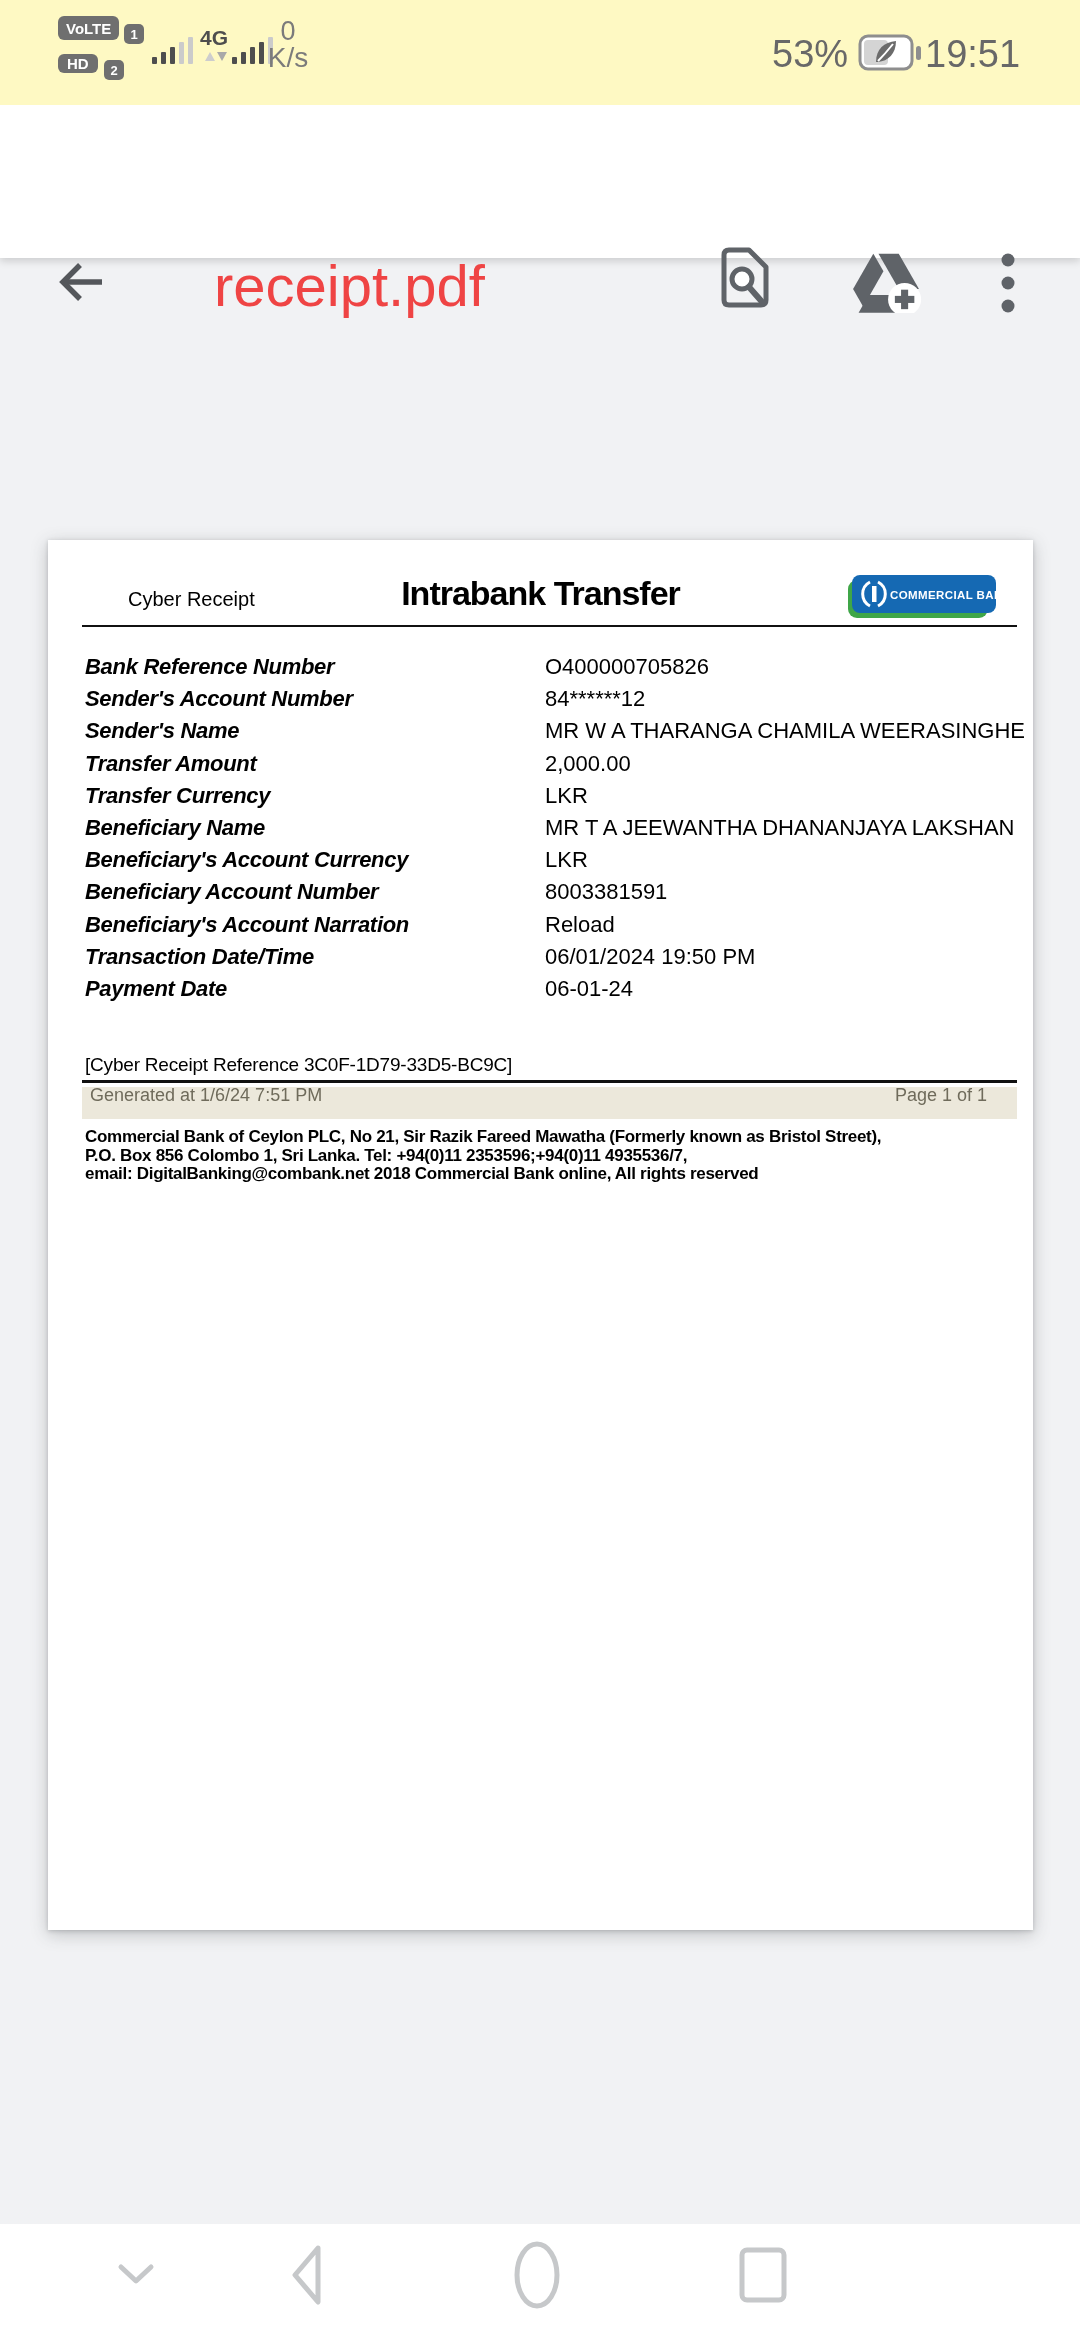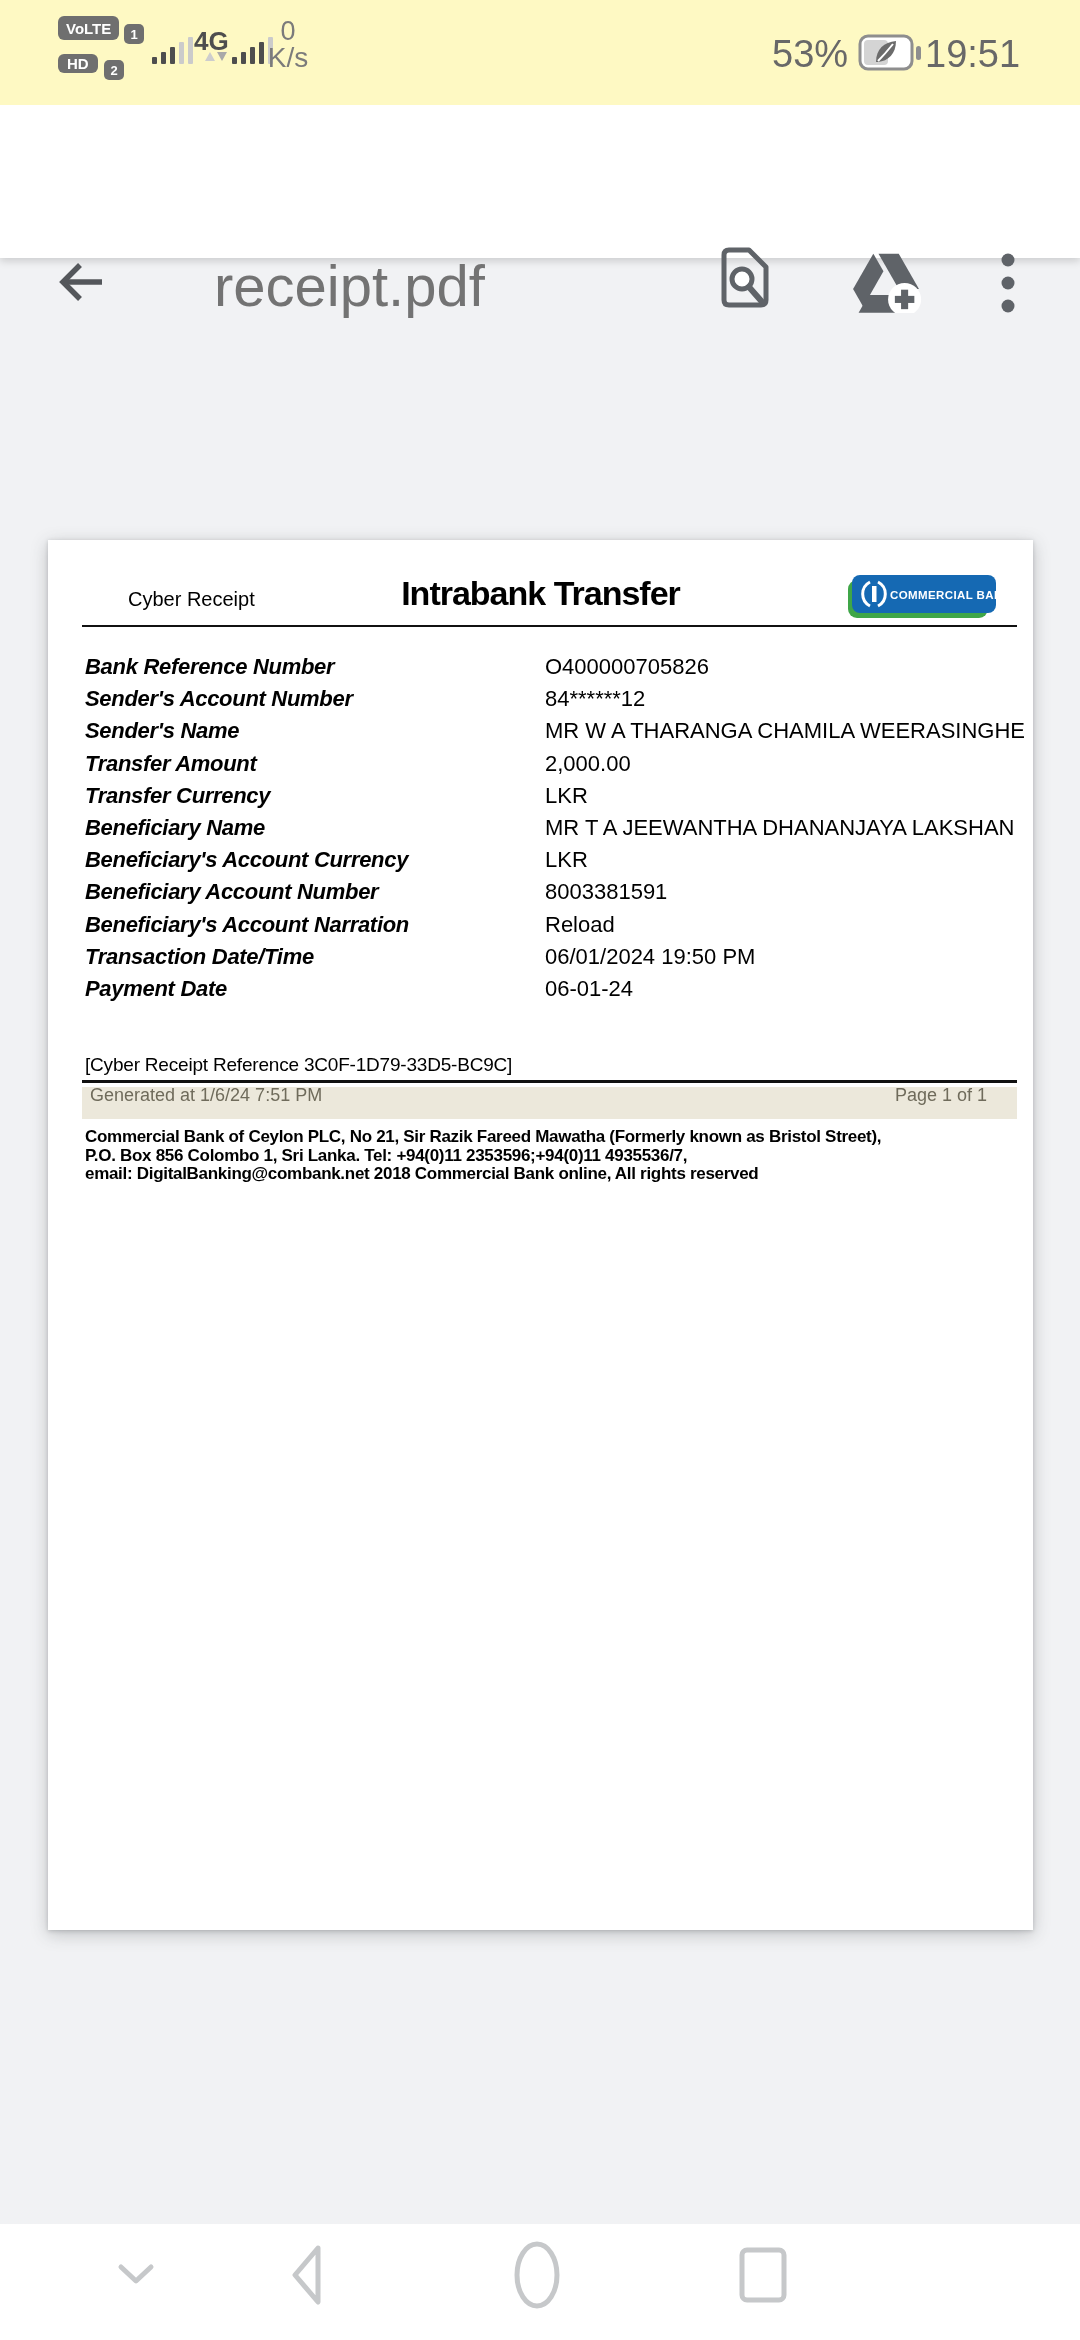--- a/index.html
+++ b/index.html
@@ -17,35 +17,35 @@
   .sim1{left:124px;top:24px;}
   .hd{left:58px;top:54px;height:19px;padding:0 9px;font-size:15px;}
   .sim2{left:104px;top:60px;}
   .sigbars{position:absolute;display:flex;align-items:flex-end;gap:4px;height:28px;}
   .sigbars span{width:5px;border-radius:1px;display:block;}
   .sig1{left:152px;top:36px;}
   .sig2{left:232px;top:36px;}
   .bar-d{background:#4e4e4e;}
   .bar-l{background:#cbcbcb;}
   .h1{height:7px;} .h2{height:12px;} .h3{height:17px;} .h4{height:22px;} .h5{height:27px;}
-  .net-label{position:absolute;left:194px;top:26px;font-size:26px;font-weight:bold;color:#4e4e4e;}
+  .net-label{position:absolute;left:200px;top:26px;font-size:21px;font-weight:bold;color:#4e4e4e;}
   .net-arrows{position:absolute;left:205px;top:52px;display:flex;gap:2px;}
   .arr-up{width:0;height:0;border-left:5px solid transparent;border-right:5px solid transparent;border-bottom:9px solid #cdcdcd;}
   .arr-dn{width:0;height:0;border-left:5px solid transparent;border-right:5px solid transparent;border-top:9px solid #a9a9a9;}
   .speed{position:absolute;left:258px;top:16px;width:60px;text-align:center;color:#7b7b7b;}
   .speed .v{font-size:27px;line-height:30px;}
   .speed .u{font-size:28px;line-height:24px;}
   .pct{position:absolute;left:772px;top:33px;font-size:38px;color:#686868;}
   .battery{position:absolute;left:858px;top:29px;}
   .clock{position:absolute;left:925px;top:33px;font-size:38px;color:#686868;}
   
   .app-bar{position:absolute;left:0;top:105px;width:1080px;height:153px;background:#fff;z-index:4;
            box-shadow:0 3px 8px rgba(0,0,0,0.16);}
   .back-btn{position:absolute;left:56px;top:151px;width:52px;height:52px;cursor:pointer;}
-  .doc-title{position:absolute;left:214px;top:147px;font-size:58px;color:#737373;letter-spacing:0;}
+  .doc-title{position:absolute;left:214px;top:147px;font-size:58px;color:#ef4444;letter-spacing:0;}
   .icon-btn{position:absolute;cursor:pointer;}
   .find-btn{left:716px;top:141px;}
   .drive-btn{left:849px;top:146px;}
   .more-btn{left:1000px;top:147px;}
   
   .card{position:absolute;left:48px;top:540px;width:985px;height:1390px;background:#fff;
         box-shadow:0 4px 16px rgba(60,64,67,0.28), 0 1px 4px rgba(60,64,67,0.22);}
   .cyber{position:absolute;left:80px;top:48px;font-size:20px;color:#000;}
   .rc-title{position:absolute;left:0;top:34px;width:100%;text-align:center;font-size:34px;
             font-weight:bold;letter-spacing:-1px;color:#000;}

